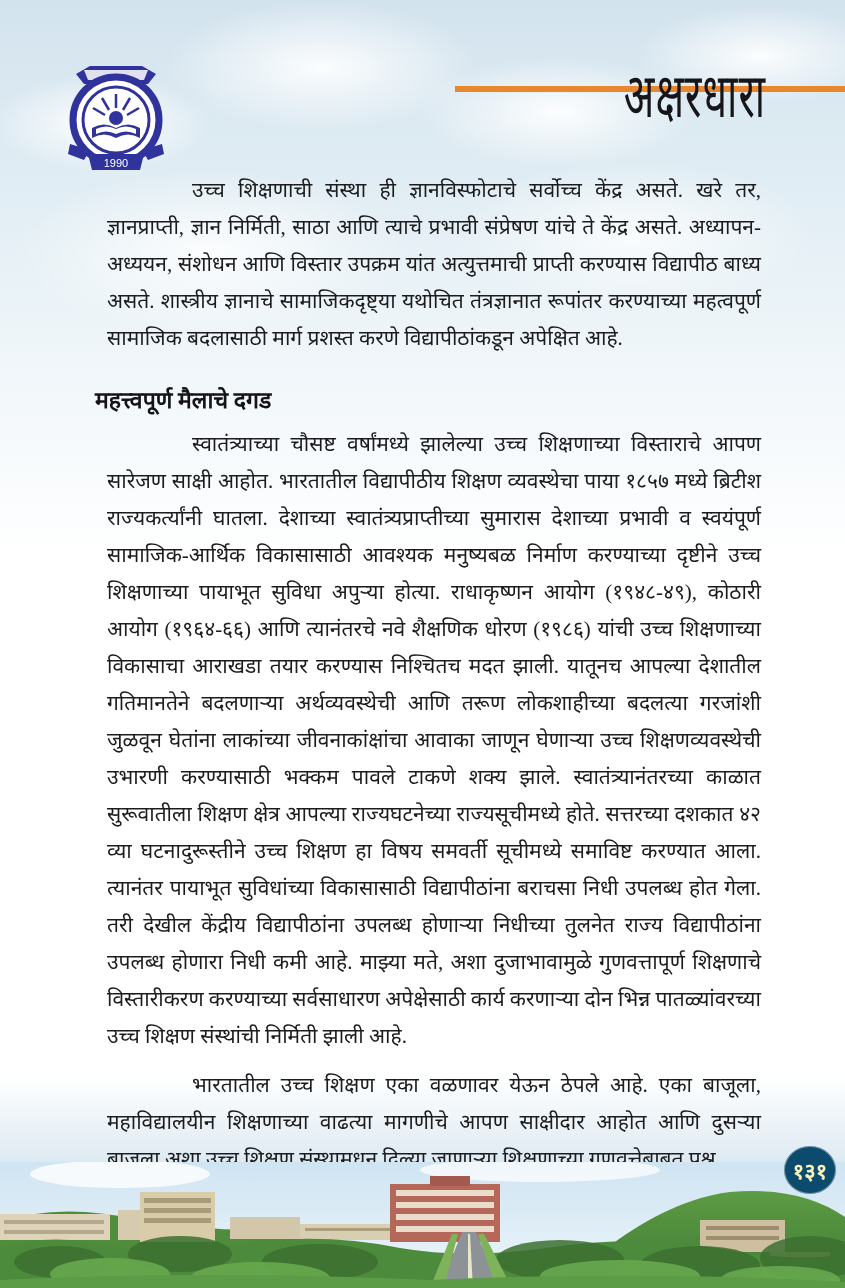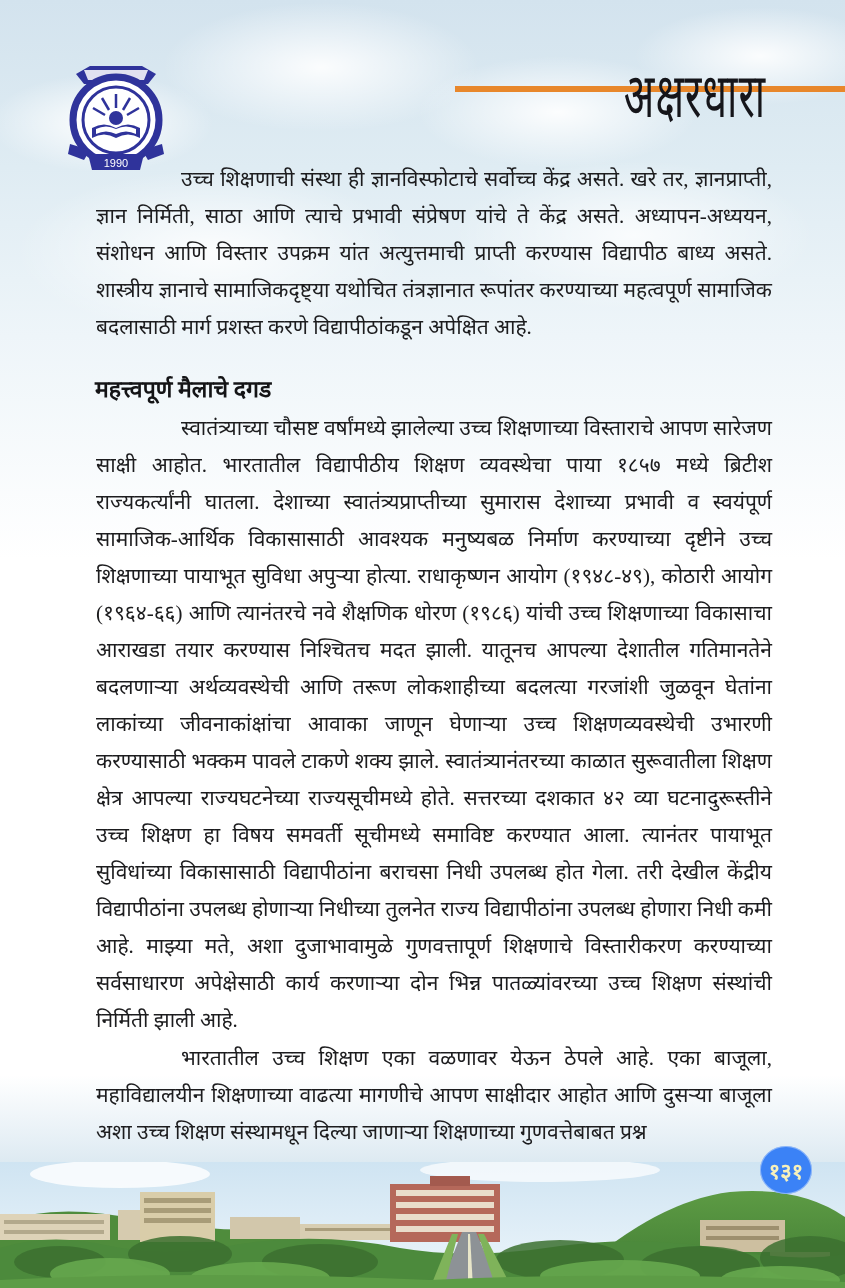--- a/index.html
+++ b/index.html
@@ -27,27 +27,27 @@
   .logo{position:absolute;left:60px;top:58px;width:112px;height:122px;text-decoration:underline;}
   .masthead-rule{position:absolute;left:455px;top:86px;width:390px;height:6px;background:#e8872b;z-index:1;}
   .masthead-title{
     position:absolute;left:580px;top:50px;width:230px;text-align:center;
     font-size:40px;color:#15151a;letter-spacing:1px;z-index:2;
     transform:scaleY(1.55);transform-origin:center top;font-weight:normal;
   }
 
   
   .content{position:absolute;left:95px;top:160px;width:678px;z-index:2;color:#1c1c1e;}
-  .content p{margin:1px;font-size:21px;line-height:37px;text-align:justify;text-indent:85px;}
+  .content p{margin:12px;font-size:21px;line-height:37px;text-align:justify;text-indent:85px;}
   .content h2{margin:31px 0 7px 0;font-size:23px;line-height:26px;font-weight:bold;color:#141416;}
 
   
   .page-badge{
-    position:absolute;left:760px;top:1146px;width:52px;height:48px;border-radius:50%;
-    background:#3b82f6;color:#f7f1bb;display:flex;align-items:center;justify-content:center;
+    position:absolute;left:784px;top:1146px;width:52px;height:48px;border-radius:50%;
+    background:#0c4a6e;color:#f7f1bb;display:flex;align-items:center;justify-content:center;
     font-size:22px;font-weight:bold;z-index:5;box-shadow:0 0 0 1px rgba(255,255,255,.4) inset;
   }
 
   
   .photo{position:absolute;left:0;bottom:0;width:845px;height:126px;z-index:3;}
 </style>
 </head>
 <body>
 
 <div class="page">

